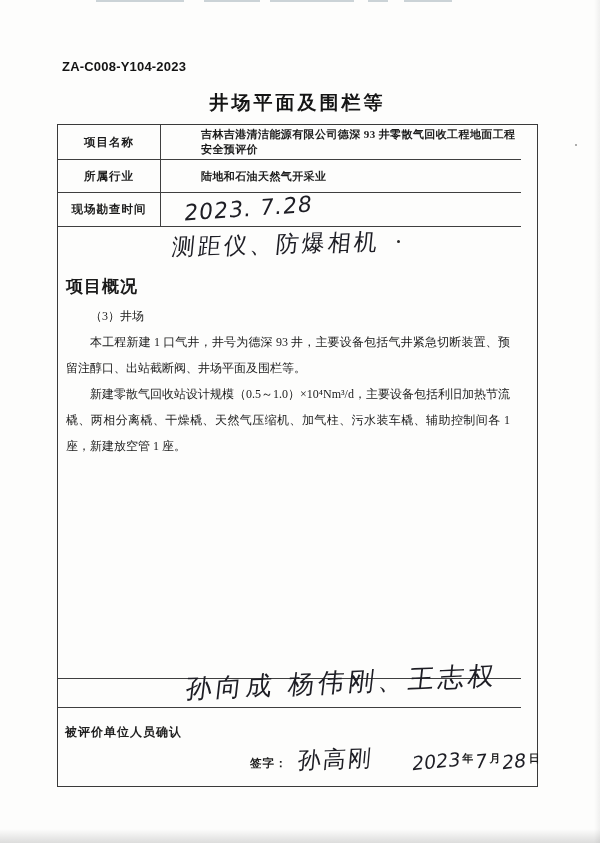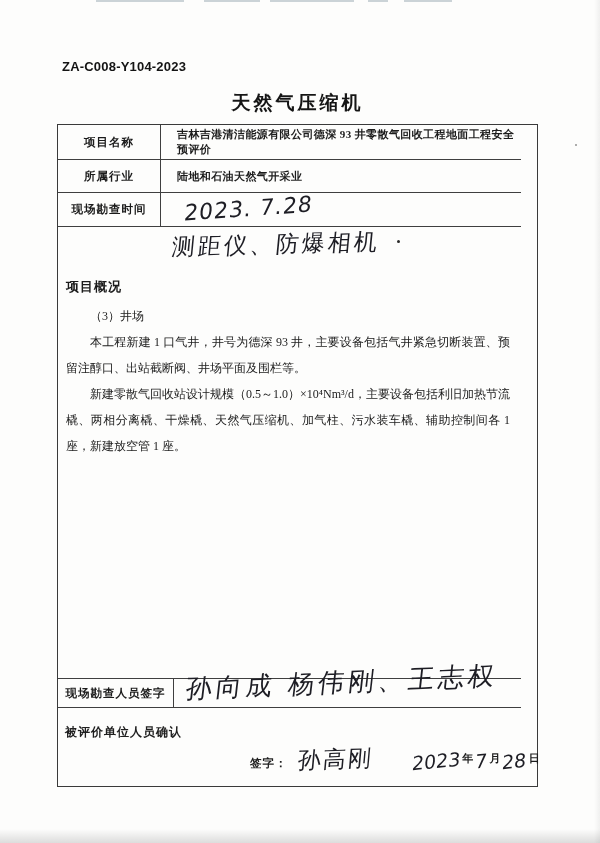--- a/index.html
+++ b/index.html
@@ -28,40 +28,40 @@
     position:absolute;left:57px;top:90px;width:481px;
     text-align:center;font-weight:700;font-size:19px;letter-spacing:3px;color:#151515;
     margin:0;
   }
 
   
   .tbl{
     position:absolute;left:57px;top:124px;width:481px;height:663px;
     border:1.6px solid #3a3a3a;box-sizing:border-box;
   }
-  .row{position:absolute;left:0;right:16px;display:flex;border-bottom:1.4px solid #3f3f3f;box-sizing:border-box;}
+  .row{position:absolute;left:0;right:16px;display:flex;border-bottom:1.4px solid #3f3f3f;box-sizing:border-box;gap:24px;}
   .r1{top:0;height:35px;}
   .r2{top:35px;height:33px;}
   .r3{top:68px;height:34px;text-align:center;}
   .r4{top:102px;height:34px;}
   .r-ov{top:136px;height:418px;display:block;}
   .r-sig{top:554px;height:29px;}
   .r-confirm{top:583px;height:79px;display:block;border-bottom:none;}
   .lbl-cell{
     width:103px;flex:0 0 103px;border-right:1.4px solid #3f3f3f;box-sizing:border-box;
     display:flex;align-items:center;justify-content:center;
   }
   .r-sig .lbl-cell{width:116px;flex:0 0 116px;}
   .lbl{font-weight:700;font-size:11.5px;letter-spacing:1px;color:#1b1b1b;white-space:nowrap;}
   .val-cell{flex:1;display:flex;align-items:center;padding-left:16px;box-sizing:border-box;}
   .val{font-weight:700;font-size:11px;letter-spacing:.4px;color:#1c1c1c;}
 
   
   .ov{padding:13px 11px 0 8px;font-size:12px;line-height:26px;color:#1b1b1b;}
-  .ov-h{font-weight:700;font-size:13px;letter-spacing:1px;margin:0 0 3px 0;}
+  .ov-h{font-weight:700;font-size:17px;letter-spacing:1px;margin:0 0 3px 0;}
   .ov p{margin:0;text-indent:2em;text-align:justify;}
   .ov .sec{text-align:left;}
 
   
   .confirm-lbl{position:absolute;left:7px;top:16px;font-weight:700;font-size:12px;letter-spacing:1px;}
   .sign-label{position:absolute;left:192px;top:48px;font-weight:700;font-size:11.5px;letter-spacing:1px;}
 
   
   .hw{
     position:absolute;
@@ -89,21 +89,21 @@
   <span class="edge-mark" style="left:204px;width:56px;"></span>
   <span class="edge-mark" style="left:270px;width:84px;"></span>
   <span class="edge-mark" style="left:368px;width:20px;"></span>
   <span class="edge-mark" style="left:404px;width:48px;"></span>
   <span class="speck" style="left:397px;top:240px;width:3px;height:3px;"></span>
   <span class="speck" style="left:575px;top:144px;width:2px;height:2px;opacity:.5;"></span>
   <div class="bottom-shade"></div>
   <div class="right-shade"></div>
 
   <div class="doc-code">ZA-C008-Y104-2023</div>
-  <h1 class="doc-title">天然气压缩机</h1>
+  <h1 class="doc-title">井场平面及围栏等</h1>
 
   <div class="tbl">
 
     <div class="row r1">
       <div class="lbl-cell">
         <span class="lbl">项目名称</span>
       </div>
       <div class="val-cell">
         <span class="val">吉林吉港清洁能源有限公司德深 93 井零散气回收工程地面工程安全预评价</span>
       </div>
@@ -129,23 +129,20 @@
     <div class="row r-ov">
       <div class="ov">
         <div class="ov-h">项目概况</div>
         <p class="sec">（3）井场</p>
         <p>本工程新建 1 口气井，井号为德深 93 井，主要设备包括气井紧急切断装置、预留注醇口、出站截断阀、井场平面及围栏等。</p>
         <p>新建零散气回收站设计规模（0.5～1.0）×10⁴Nm³/d，主要设备包括利旧加热节流橇、两相分离橇、干燥橇、天然气压缩机、加气柱、污水装车橇、辅助控制间各 1 座，新建放空管 1 座。</p>
       </div>
     </div>
 
     <div class="row r-sig">
-      <div class="lbl-cell">
-        <span class="lbl">现场勘查人员签字</span>
-      </div>
       <div class="val-cell"></div>
     </div>
 
     <div class="row r-confirm">
       <span class="confirm-lbl">被评价单位人员确认</span>
       <span class="sign-label">签字：</span>
     </div>
 
   </div>
 

